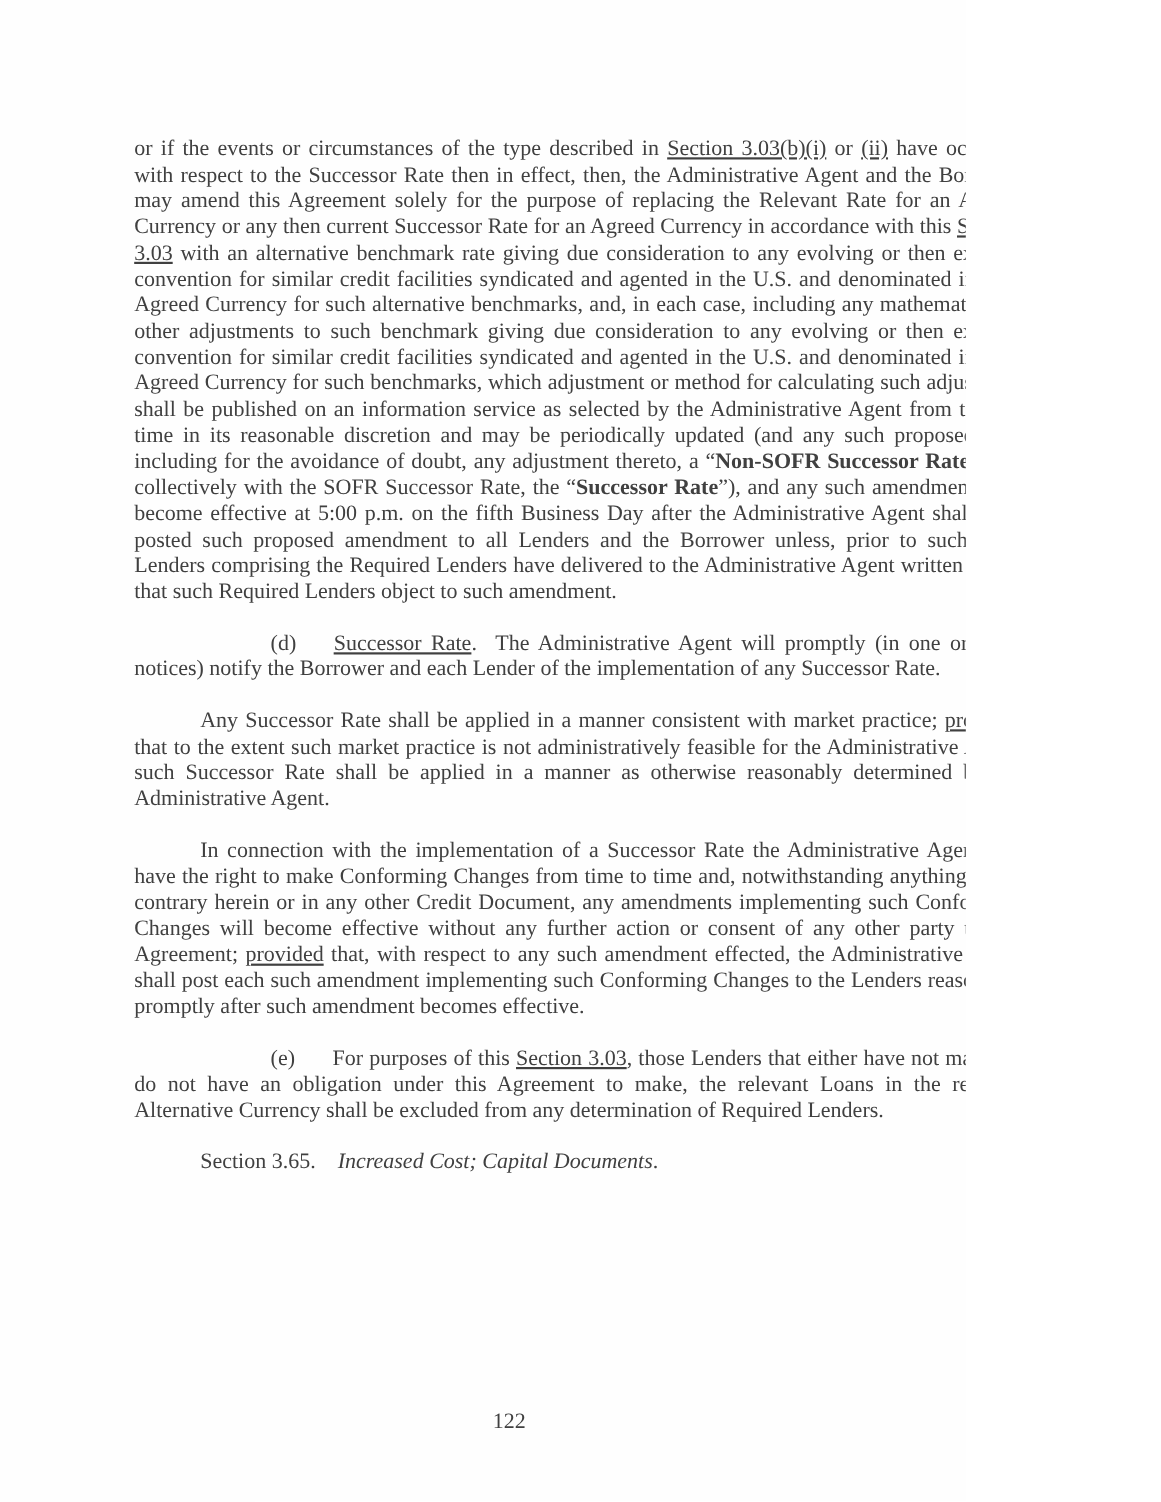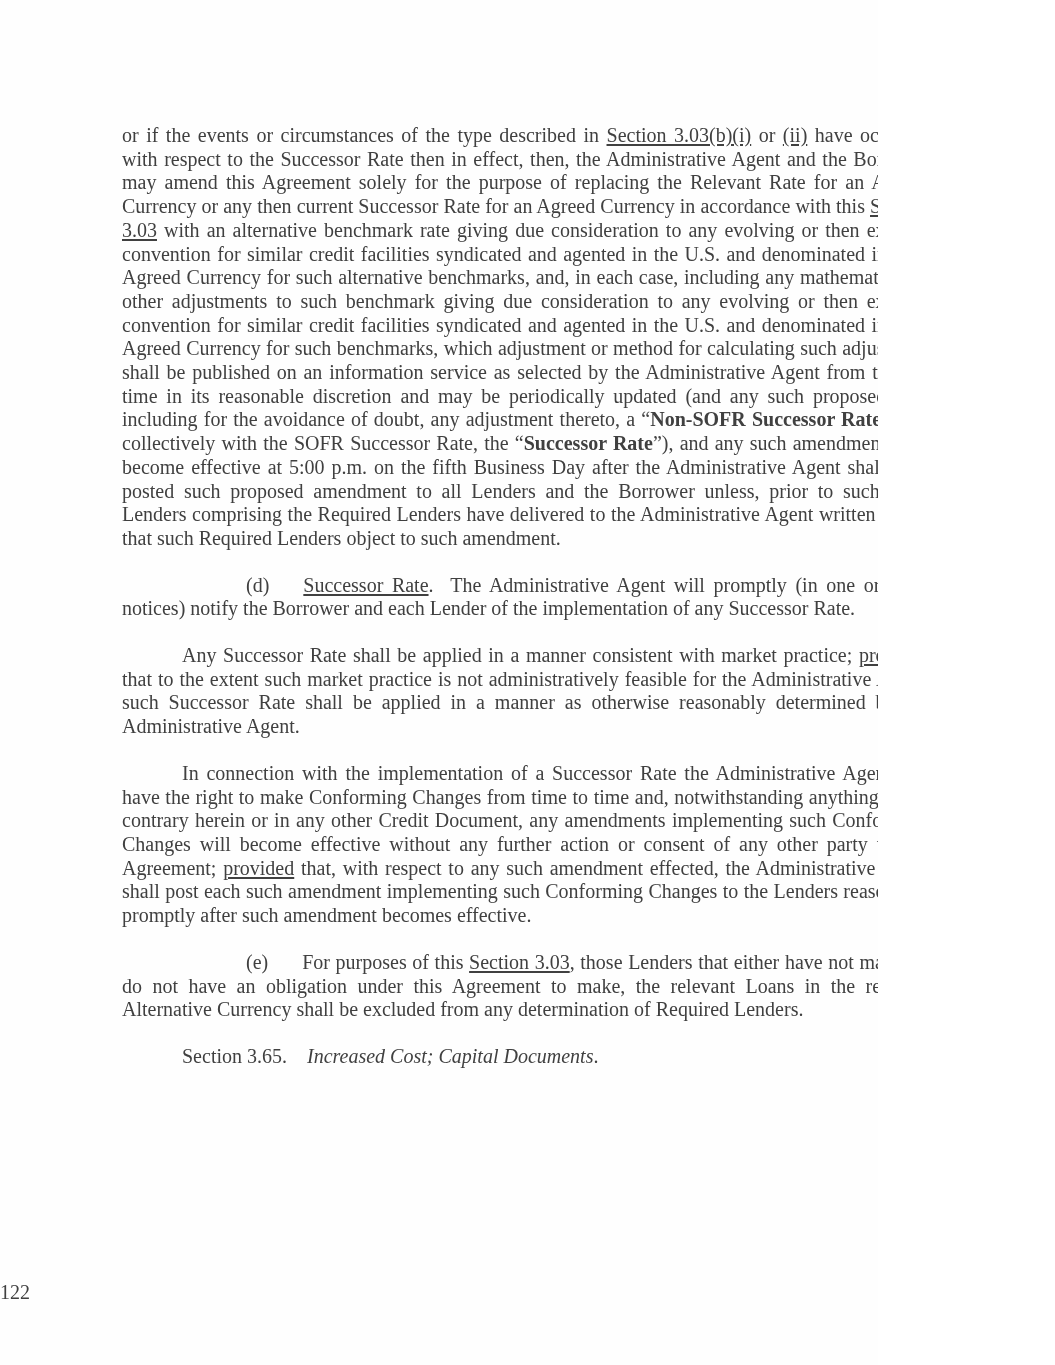--- a/index.html
+++ b/index.html
@@ -34,22 +34,24 @@
   .para.sub   { text-indent: 124px; }
   .u { text-decoration: underline; text-underline-offset: 2px; }
   .b { font-weight: bold; }
   .i { font-style: italic; }
   .tab { display: inline-block; height: 1px; }
   .footer {
     position: absolute;
     top: 1280px;
     left: 0;
     width: 100%;
+    text-align: center;
     font-size: 20px;
     line-height: 24px;
+    padding-left: 24px;
   }
 </style>
 </head>
 <body>
 
 <div class="page">
   <div class="content">
       <p class="para flush"><span class="">or if  the events or circumstances of the type described in </span><span class="u">Section 3.03(b)(i)</span><span class=""> or </span><span class="u">(ii)</span><span class=""> have occurred with respect to the Successor Rate then in effect, then, the Administrative Agent and the Borrower may amend this Agreement solely for the purpose of replacing the Relevant Rate for an Agreed Currency or any then current Successor Rate for an Agreed Currency in accordance with this </span><span class="u">Section 3.03</span><span class=""> with an alternative benchmark rate giving due consideration to any evolving or then existing convention for similar credit facilities syndicated and agented in the U.S. and denominated in such Agreed Currency for such alternative benchmarks, and, in each case, including any mathematical or other adjustments to such benchmark giving due consideration to any evolving or then existing convention for similar credit facilities syndicated and agented in the U.S. and denominated in such Agreed Currency for such benchmarks, which adjustment or method for calculating such adjustment shall be published on an information service as selected by the Administrative Agent from time to time in its reasonable discretion and may be periodically updated (and any such proposed rate, including for the avoidance of doubt, any adjustment thereto, a “</span><span class="b">Non-SOFR Successor Rate</span><span class="">”, and collectively with the SOFR Successor Rate, the “</span><span class="b">Successor Rate</span><span class="">”), and any such amendment shall become effective at 5:00 p.m. on the fifth Business Day after the Administrative Agent shall have posted such proposed amendment to all Lenders and the Borrower unless, prior to such time, Lenders comprising the Required Lenders have delivered to the Administrative Agent written notice that such Required Lenders object to such amendment.</span></p>
       <p class="para sub"><span class="">(d)</span><span class="tab" style="width: 34px;"></span><span class="u">Successor Rate</span><span class="">.&nbsp; The Administrative Agent will promptly (in one or more notices) notify the Borrower and each Lender of the implementation of any Successor Rate.</span></p>
       <p class="para first"><span class="">Any Successor Rate shall be applied in a manner consistent with market practice; </span><span class="u">provided</span><span class=""> that to the extent such market practice is not administratively feasible for the Administrative Agent, such Successor Rate shall be applied in a manner as otherwise reasonably determined by the Administrative Agent.</span></p>

